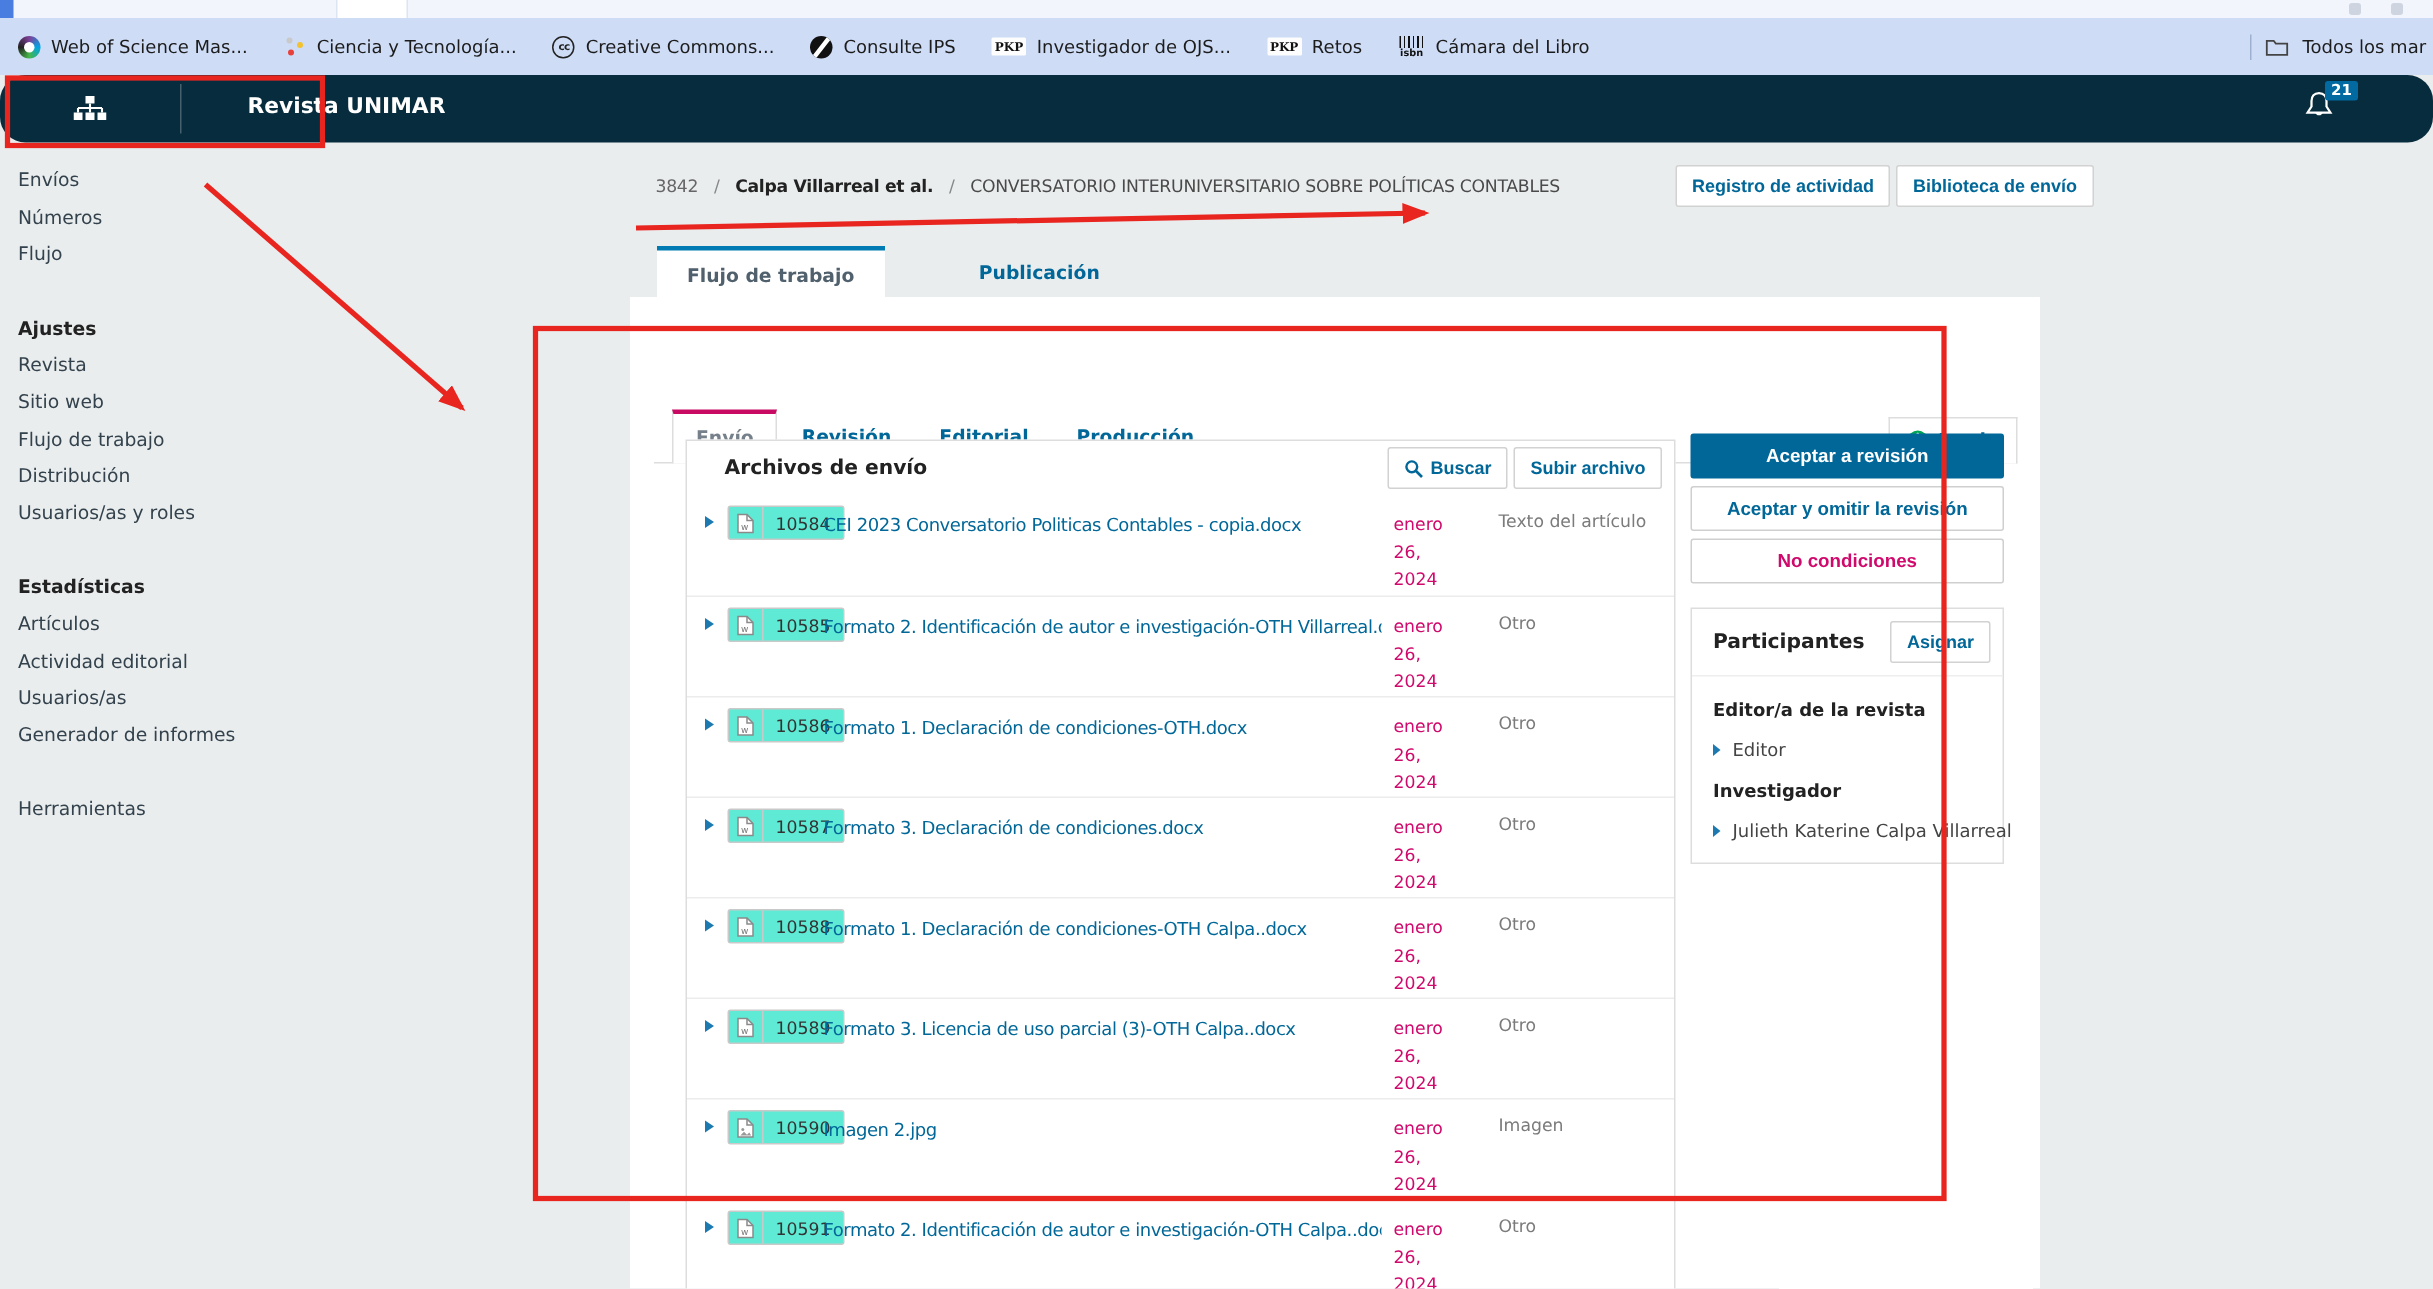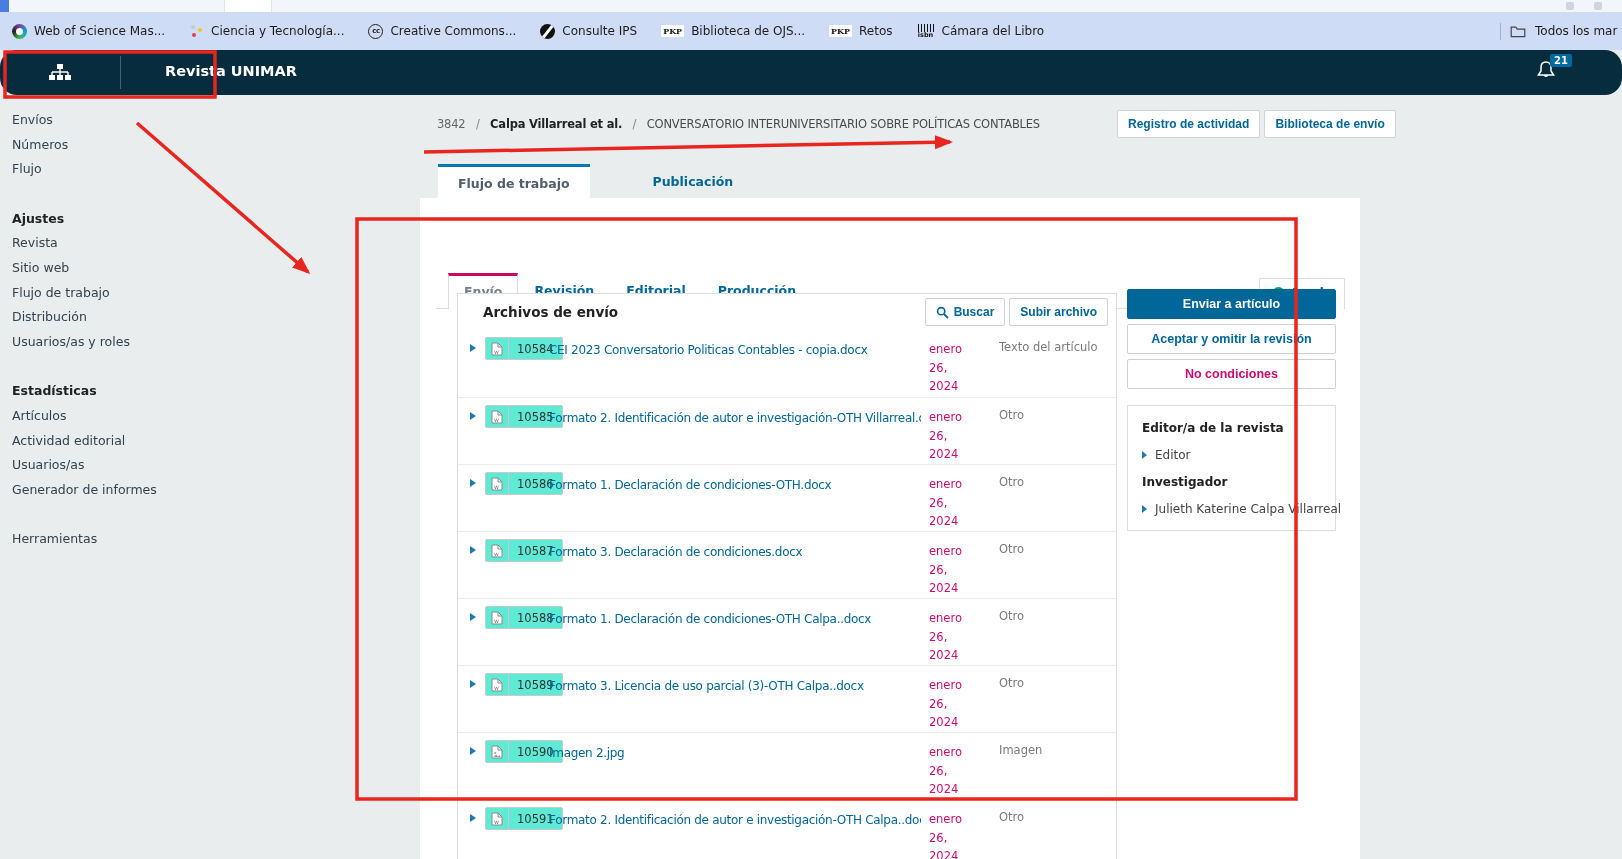--- a/index.html
+++ b/index.html
@@ -129,21 +129,21 @@
     <span class="bookmark">
       <span class="fav fav-cc">cc</span>
       <span>Creative Commons...</span>
     </span>
     <span class="bookmark">
       <span class="fav fav-globe"></span>
       <span>Consulte IPS</span>
     </span>
     <span class="bookmark">
       <span class="fav-pkp">PKP</span>
-      <span>Biblioteca de OJS...</span>
+      <span>Investigador de OJS...</span>
     </span>
     <span class="bookmark">
       <span class="fav-pkp">PKP</span>
       <span>Retos</span>
     </span>
     <span class="bookmark">
       <span class="fav fav-isbn">
         <span class="bars"></span>
           <span class="txt">isbn</span>
       </span>
@@ -368,25 +368,29 @@
           </span>
         <span class="fid">10591</span>
       </span>
       <a class="file-name">Formato 2. Identificación de autor e investigación-OTH Calpa..docx</a>
       <span class="file-date">enero 26, 2024</span>
       <span class="file-type">Otro</span>
     </div>
   </div>
 
   <div class="actions-col">
-    <button class="dbtn primary">Enviar a artículo</button>
+    <button class="dbtn primary">Aceptar a revisión</button>
     <button class="dbtn outline">Aceptar y omitir la revisión</button>
     <button class="dbtn danger">No condiciones</button>
 
     <div class="participants">
+      <div class="part-header">
+        <span class="part-title">Participantes</span>
+        <button class="btn-ghost part-assign">Asignar</button>
+      </div>
       <div class="part-body">
         <div class="part-role">Editor/a de la revista</div>
         <div class="part-member">
           <span class="caret-sm"></span>
           <span>Editor</span>
         </div>
         <div class="part-role">Investigador</div>
         <div class="part-member">
           <span class="caret-sm"></span>
           <span>Julieth Katerine Calpa Villarreal</span>

